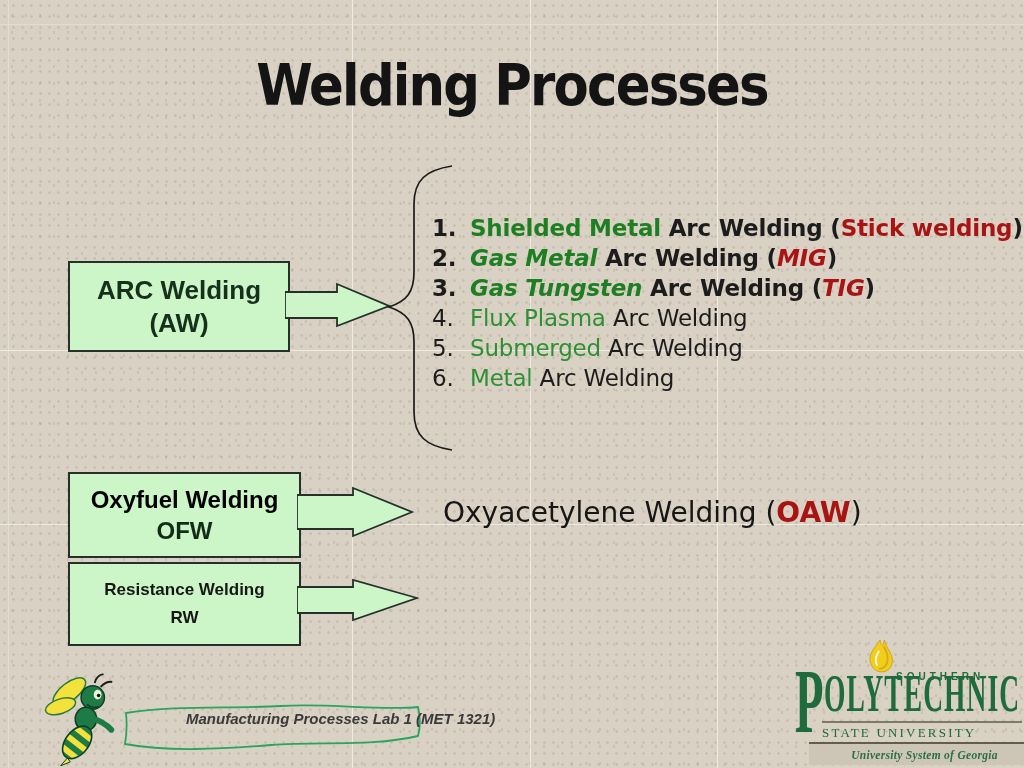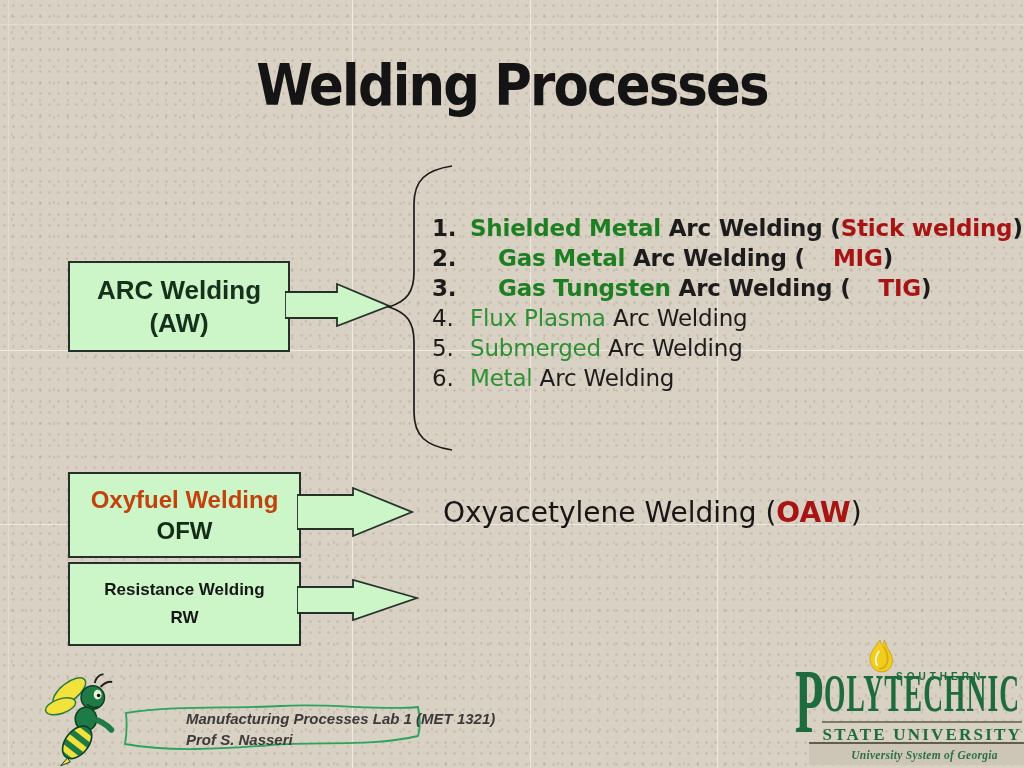--- a/index.html
+++ b/index.html
@@ -26,29 +26,29 @@
   }
 
   
   #arc-list{position:absolute;left:432px;top:213px;width:600px;
     font-size:23px;line-height:30px;color:#1c1c1c;letter-spacing:-0.2px;white-space:nowrap;}
   #arc-list .num{display:inline-block;width:38px;}
   #arc-list .row.b{font-weight:700;}
   .grn{color:#1e7e22;}
   .row.light .grn{color:#2e9033;}
   .red{color:#a81414;}
-  .row.i .grn,.row.i .red{margin-left:28px;}
+  .row.i .grn,.row.i .red{font-style:italic;}
 
   
   .gbox{position:absolute;background:#cdf6c8;border:2px solid #26302a;
     display:flex;flex-direction:column;align-items:center;justify-content:center;
     text-align:center;font-family:"Liberation Sans",sans-serif;font-weight:700;}
   #box-arc{left:68px;top:261px;width:218px;height:87px;font-size:26px;line-height:33px;color:#17301b;}
   #box-oxy{left:68px;top:472px;width:229px;height:82px;font-size:24px;line-height:31px;color:#142c16;}
-  #box-oxy .l1{color:#c2410c;}
+  #box-oxy .l1{color:#000000;}
   #box-res{left:68px;top:562px;width:229px;height:80px;font-size:17px;line-height:28px;color:#161616;}
 
   .arrow-svg{position:absolute;}
   .arrow-svg polygon{fill:#cdf6c8;stroke:#26302a;stroke-width:1.8;stroke-linejoin:miter;}
 
   #brace{position:absolute;left:380px;top:164px;}
   #brace path{fill:none;stroke:#1b1b1b;stroke-width:1.7;}
 
   #oxy-line{position:absolute;left:443px;top:496px;font-size:28px;color:#161616;white-space:nowrap;}
   #oxy-line .red{font-weight:700;}
@@ -65,22 +65,22 @@
   
   #logo{position:absolute;left:793px;top:634px;width:231px;height:134px;
     font-family:"Liberation Serif",serif;color:#1e6b3d;}
   #logo .southern{position:absolute;left:103px;top:37px;
     font-family:"Liberation Sans",sans-serif;font-weight:700;font-size:10px;letter-spacing:4px;white-space:nowrap;}
   #logo .poly-p{position:absolute;left:2px;top:23px;font-size:90px;font-weight:700;line-height:1;
     transform:scaleX(.52);transform-origin:left top;}
   #logo .poly-rest{position:absolute;left:31px;top:33px;font-size:53px;font-weight:700;line-height:1;
     letter-spacing:2px;transform:scaleX(.52);transform-origin:left top;white-space:nowrap;}
   #logo .rule{position:absolute;left:29px;top:87px;width:200px;height:2px;background:#7c7c66;}
-  #logo .state{position:absolute;left:29px;top:91px;width:200px;text-align:right;
-    font-weight:700;font-size:17px;letter-spacing:2.2px;white-space:nowrap;}
+  #logo .state{position:absolute;left:29px;top:91px;width:200px;text-align:left;
+    font-weight:400;font-size:13px;letter-spacing:2.2px;white-space:nowrap;}
   #logo .band{position:absolute;left:0;top:108px;width:231px;height:21px;background:#cdc5b5;
     border-top:2px solid #5f5f4c;display:flex;align-items:center;justify-content:center;margin-left:16px;}
   #logo .band span{font-style:italic;font-weight:700;font-size:11.5px;color:#2b6f45;letter-spacing:.3px;}
   #flame{position:absolute;left:72px;top:3px;}
 </style>
 </head>
 <body>
 
 <div id="stage">
 
@@ -158,21 +158,20 @@
       </g>
     </g>
     <path d="M24,88 l-7,8 l10,-4 z" fill="#f3e23c" stroke="#0d3d22" stroke-width="1"></path>
   </svg>
 
   <svg id="banner-svg" width="312" height="58" viewBox="0 0 312 58">
     <path d="M10,15 C60,7 115,11 165,8 C215,5 265,13 302,9 C304,18 305,28 302,38 C255,49 205,43 155,47 C105,51 52,54 9,46 C11,35 11,25 10,15 Z"></path>
   </svg>
   <div id="credits">
     <div>Manufacturing Processes Lab 1 (MET 1321)</div>
-    <div>Prof S. Nasseri</div>
   </div>
 
   <div id="logo">
     <svg id="flame" width="30" height="38" viewBox="0 0 34 40">
       <path d="M17,2 C10,12 4,18 6,27 C8,34 13,38 19,38 C26,38 31,33 31,25 C31,16 24,12 22,2 C21,8 18,10 17,2 Z" fill="#f2ce1c" stroke="#c9a013" stroke-width="1"></path>
       <path d="M16,14 C12,20 11,26 14,31" stroke="#fdf6dd" stroke-width="2.2" fill="none"></path>
       <path d="M21,9 C25,15 27,21 25,28 C23,33 19,35 16,34" fill="none" stroke="#d8a818" stroke-width="2"></path>
     </svg>
     <div class="southern">SOUTHERN</div>
     <div class="poly-p">P</div>

